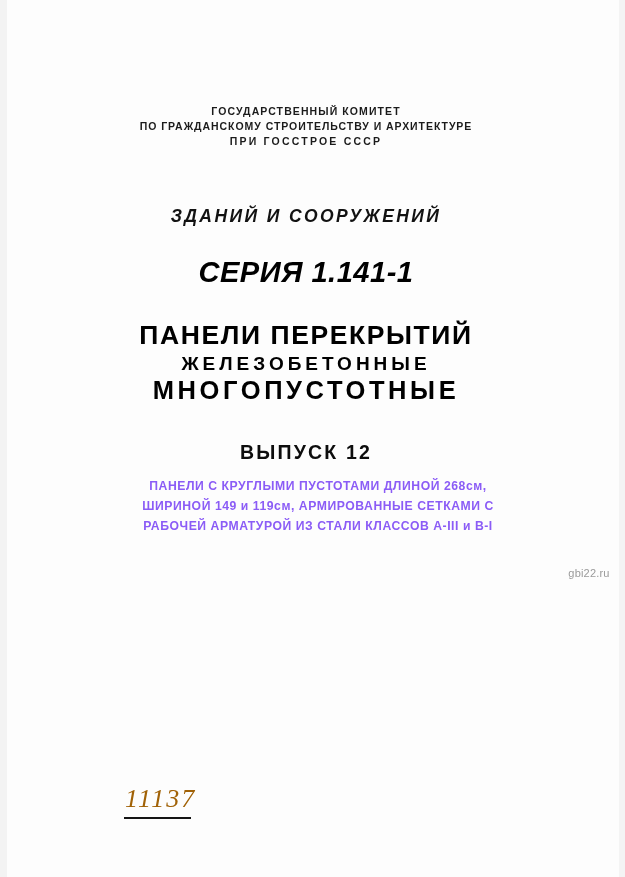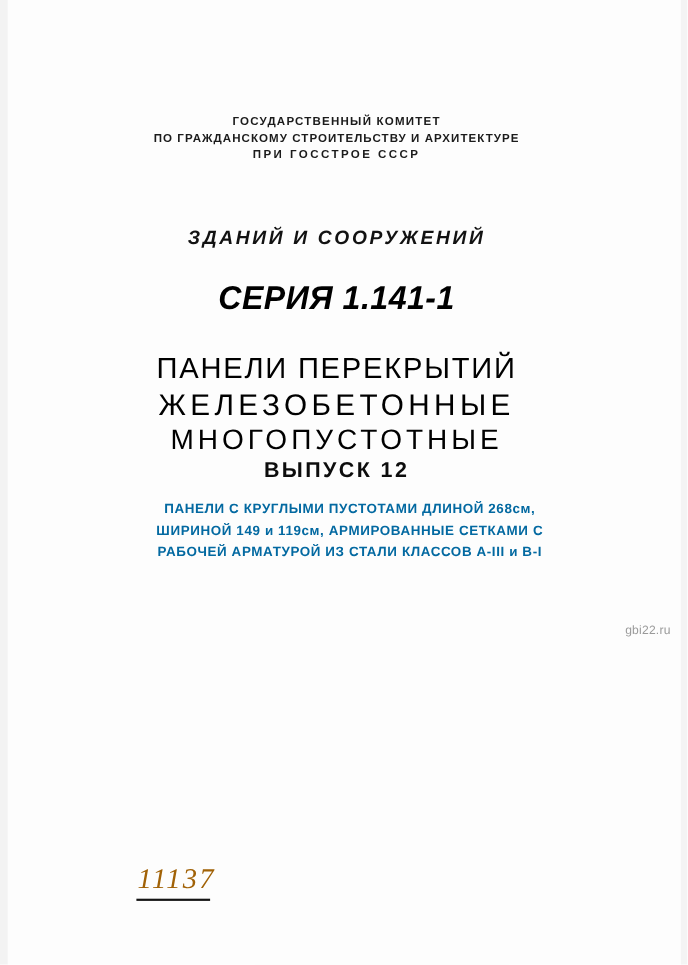--- a/index.html
+++ b/index.html
@@ -92,46 +92,47 @@
     transform: scaleX(0.97);
   }
 
   
   .maintitle {
     margin-top: 30px;
     line-height: 1.24;
   }
   .maintitle div {
     font-size: 26.5px;
-    font-weight: normal;
+    font-weight: bold;
     color: #000000;
     white-space: nowrap;
   }
   .maintitle .l1 { letter-spacing: 1.6px; }
-  .maintitle .l2 { letter-spacing: 4.0px; font-size: 27px; }
+  .maintitle .l2 { letter-spacing: 4.0px; font-size: 19px; }
   .maintitle .l3 { letter-spacing: 3.6px; font-size: 25.5px; }
 
   
   .issue {
+    margin-top: 34px;
     font-size: 19.5px;
     font-weight: bold;
     letter-spacing: 2.2px;
     color: #0d0d0d;
     text-align: center;
   }
 
   .subtitle {
     margin-top: 13px;
     line-height: 1.62;
   }
   .subtitle div {
     font-size: 12.2px;
     font-weight: bold;
     letter-spacing: 0.55px;
-    color: #0369a1;
+    color: #8b5cf6;
     white-space: nowrap;
     padding-left: 24px;
   }
 
   
   .watermark {
     position: absolute;
     left: 589px;
     top: 567px;
     transform: translateX(-50%);

